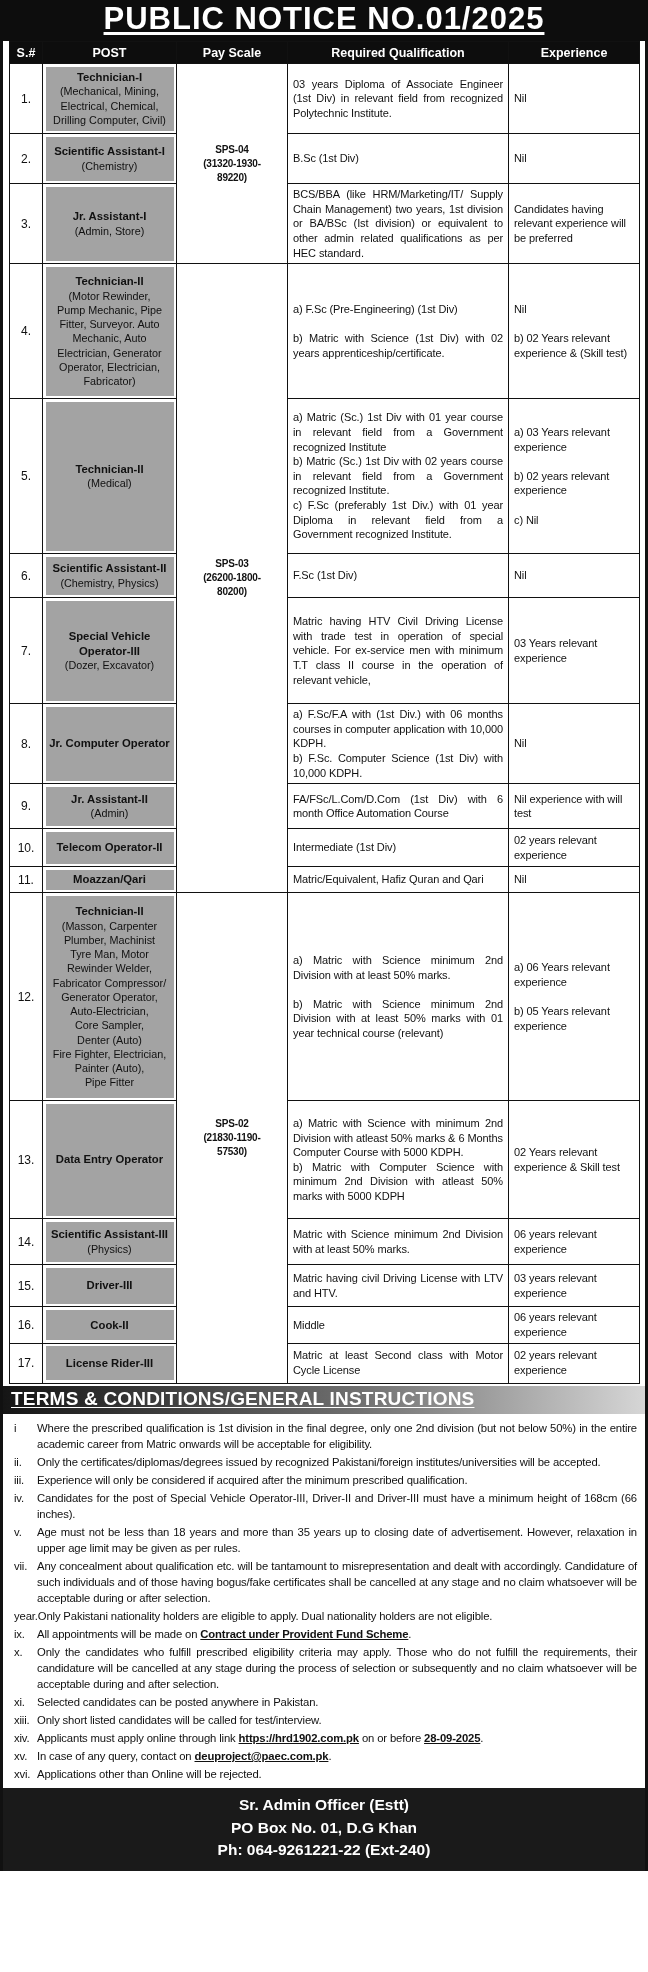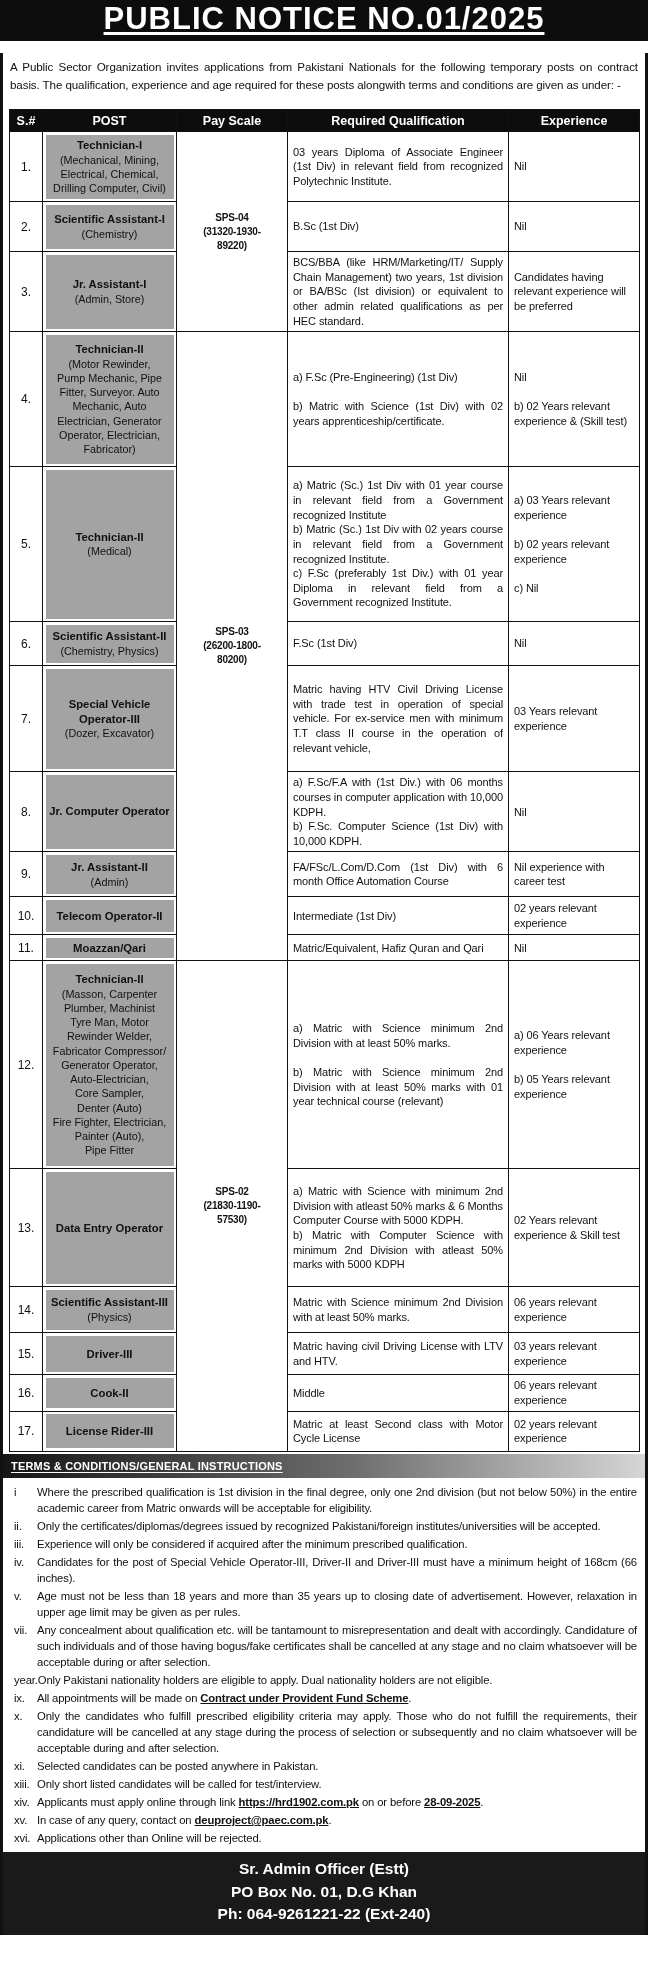--- a/index.html
+++ b/index.html
@@ -99,21 +99,21 @@
 
   
   .terms-header {
     background: linear-gradient(90deg, #151515 0%, #6f6f6f 55%, #d6d6d6 100%);
     margin-top: 2px;
     padding: 2px 0 4px 8px;
   }
   .terms-header .terms-title {
     color: #fff;
     font-weight: bold;
-    font-size: 11px;
+    font-size: 19px;
     text-decoration: underline;
     text-underline-offset: 2px;
     letter-spacing: 0.2px;
   }
   .terms { padding: 6px 8px 4px 4px; }
   .term {
     display: flex;
     font-size: 11.3px;
     line-height: 1.42;
     margin-bottom: 2px;
@@ -139,21 +139,20 @@
 <body>
 
 <div class="notice">
 
   <div class="title-bar">
     <span class="title-text">PUBLIC NOTICE NO.01/2025</span>
   </div>
 
   <div class="frame">
 
-    <p class="intro">A Public Sector Organization invites applications from Pakistani Nationals for the following temporary posts on contract basis. The qualification, experience and age required for these posts alongwith terms and conditions are given as under: -</p>
 
     <table class="posts">
       <colgroup>
         <col style="width:33px">
           <col style="width:134px">
           <col style="width:111px">
           <col style="width:221px">
           <col style="width:131px">
       </colgroup>
       <tbody>
@@ -267,21 +266,21 @@
         <td class="exp">Nil</td>
       </tr>
 
       <tr class="r9">
         <td class="sno">9.</td>
         <td class="post">
           <div class="post-title">Jr. Assistant-II</div>
           <div class="post-detail">(Admin)</div>
         </td>
         <td class="qual">FA/FSc/L.Com/D.Com (1st Div) with 6 month Office Automation Course</td>
-        <td class="exp">Nil experience with career test</td>
+        <td class="exp">Nil experience with will test</td>
       </tr>
 
       <tr class="r10">
         <td class="sno">10.</td>
         <td class="post">
           <div class="post-title">Telecom Operator-II</div>
         </td>
         <td class="qual">Intermediate (1st Div)</td>
         <td class="exp">02 years relevant experience</td>
       </tr>

